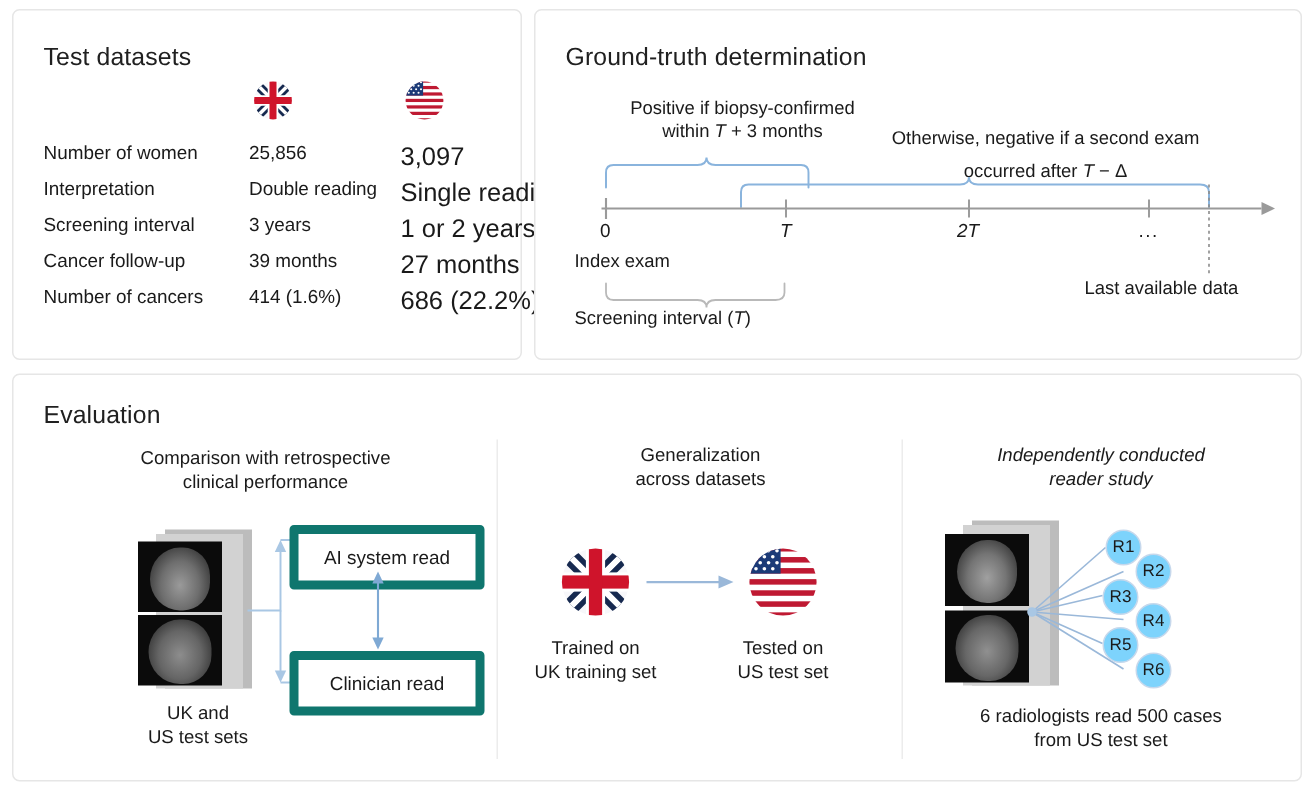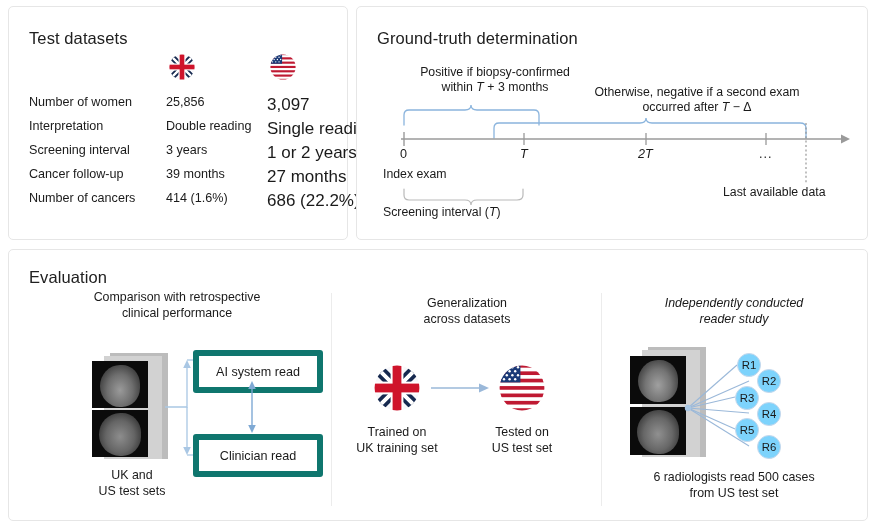--- a/index.html
+++ b/index.html
@@ -158,21 +158,21 @@
   </div>
 </div>
 
 <div class="panel" id="panel-groundtruth">
   <div class="panel-title" id="title-groundtruth">Ground-truth determination</div>
 
   <div class="gt-text" style="left:28px;top:58px;text-align:center;width:220px;">Positive if biopsy-confirmed</div>
   <div class="gt-text" style="left:28px;top:73px;text-align:center;width:220px;"><span>within </span><span class="ital">T</span><span> + 3 months</span></div>
 
   <div class="gt-text" style="left:195px;top:78px;text-align:center;width:290px;">Otherwise, negative if a second exam</div>
-  <div class="gt-text" style="left:195px;top:93px;text-align:center;width:290px;"><span>occurred after </span><span class="ital">T</span><span> − Δ</span></div>
+  <div class="gt-text" style="left:195px;top:100px;text-align:center;width:290px;"><span>occurred after </span><span class="ital">T</span><span> − Δ</span></div>
 
   <svg id="gt-canvas" viewBox="0 0 510 232">
 
     <path d="M47,118 L47,108 Q47,103 52,103 L108,103 Q114,103 114,98 Q114,103 120,103 L177,103 Q182,103 182,108 L182,118" fill="none" stroke="#8ab4dd" stroke-width="1.3" stroke-linecap="round"></path>
 
     <path d="M137,131 L137,121 Q137,116 142,116 L283,116 Q289,116 289,111 Q289,116 295,116 L443,116 Q449,116 449,121 L449,131" fill="none" stroke="#8ab4dd" stroke-width="1.3" stroke-linecap="round"></path>
 
     <line x1="44" y1="132" x2="484" y2="132" stroke="#9a9a9a" stroke-width="1.4"></line>
     <polygon points="484,127.6 493,132 484,136.4" fill="#9a9a9a"></polygon>
 
@@ -196,21 +196,21 @@
 
   <div class="gt-text" style="left:26px;top:198px;"><span>Screening interval (</span><span class="ital">T</span><span>)</span></div>
 </div>
 
 <div class="panel" id="panel-evaluation">
   <div class="panel-title" id="title-evaluation">Evaluation</div>
 
   <div class="ev-divider" style="left:322px;"></div>
   <div class="ev-divider" style="left:592px;"></div>
 
-  <div class="ev-head" style="left:18px;top:40px;width:300px;">
+  <div class="ev-head" style="left:18px;top:48px;width:300px;">
     <div>Comparison with retrospective</div>
     <div>clinical performance</div>
   </div>
 
   <div class="mammo-stack" style="left:83px;top:103px;width:78px;height:108px;">
     <div class="mammo-back2" style="left:18px;top:0px;width:58px;height:106px;"></div>
     <div class="mammo-back1" style="left:12px;top:3px;width:58px;height:103px;"></div>
     <div class="mammo-img" style="left:0px;top:8px;width:56px;height:47px;">
       <div class="mammo-breast" style="left:8px;top:4px;width:40px;height:42px;
            background:radial-gradient(ellipse at 50% 60%, #9a9a9a 0%, #6e6e6e 45%, #3a3a3a 80%, #151515 100%);"></div>

